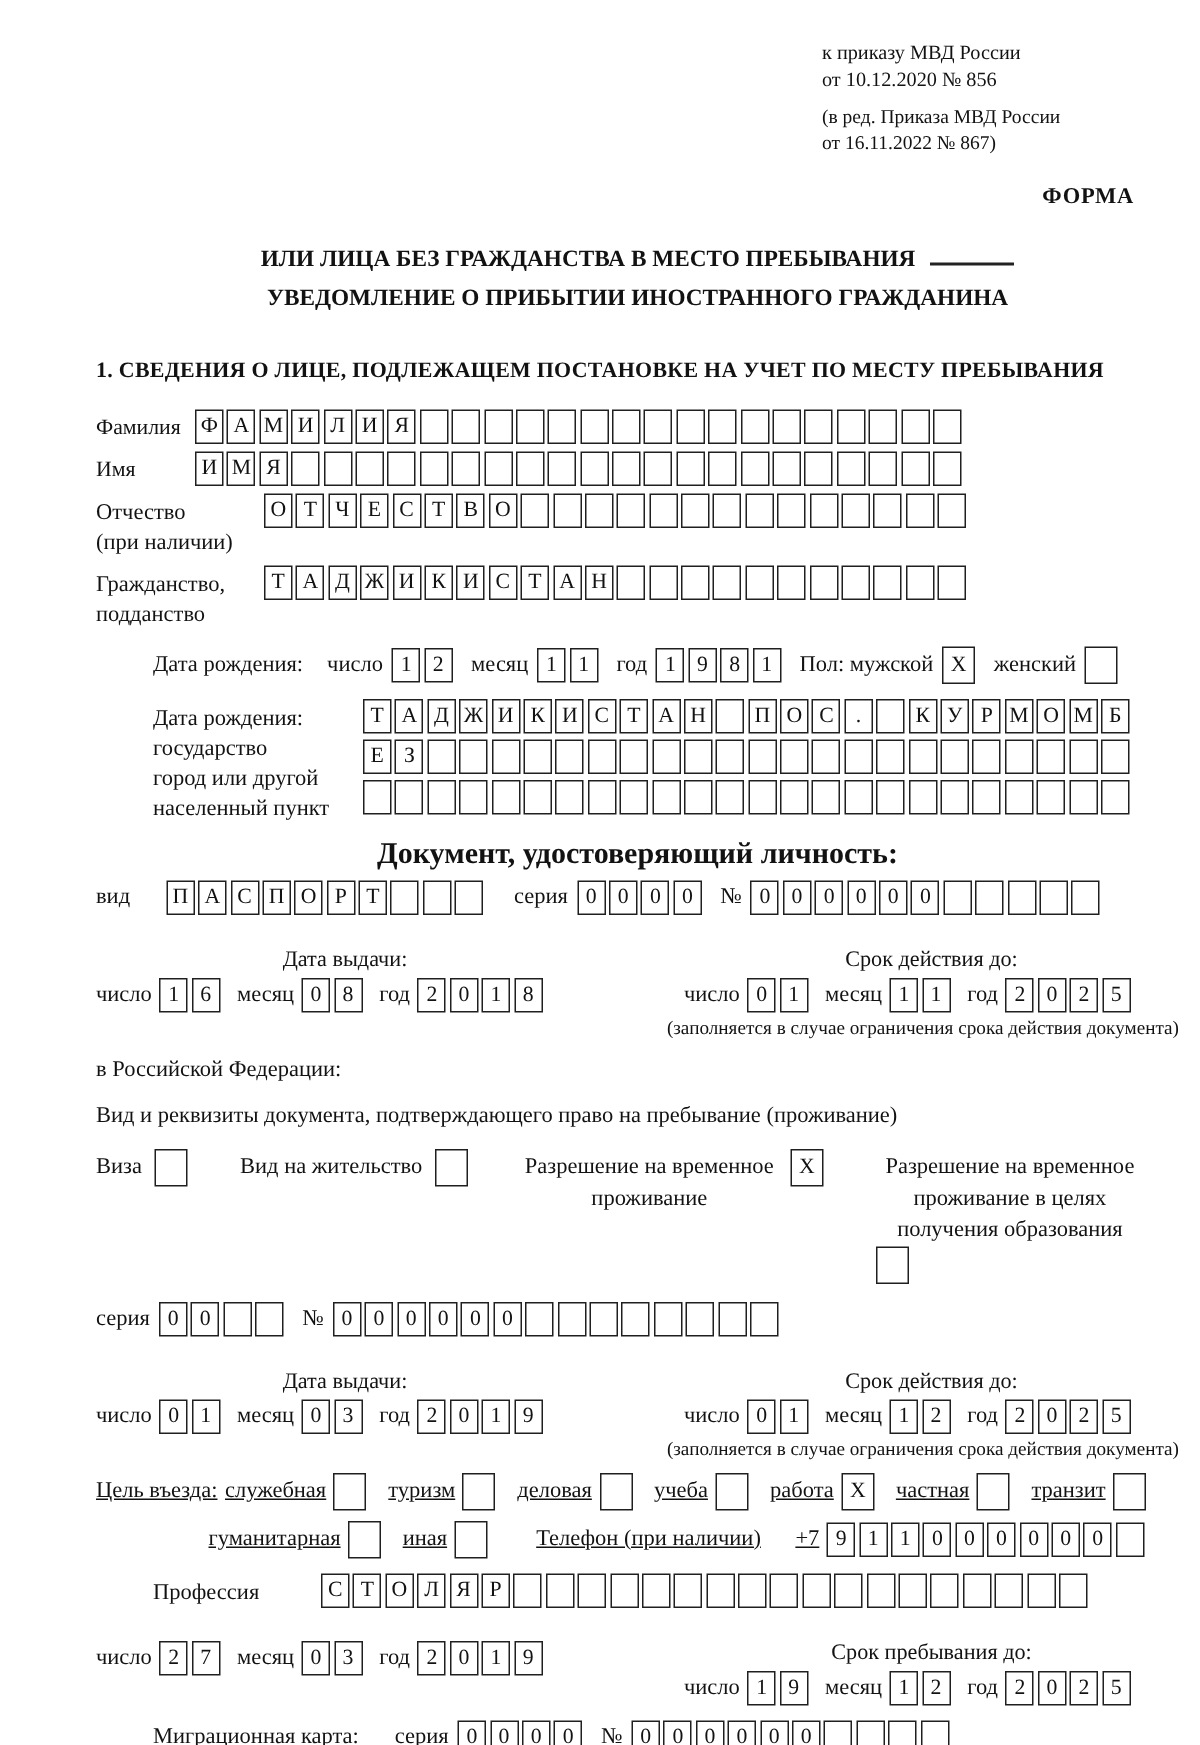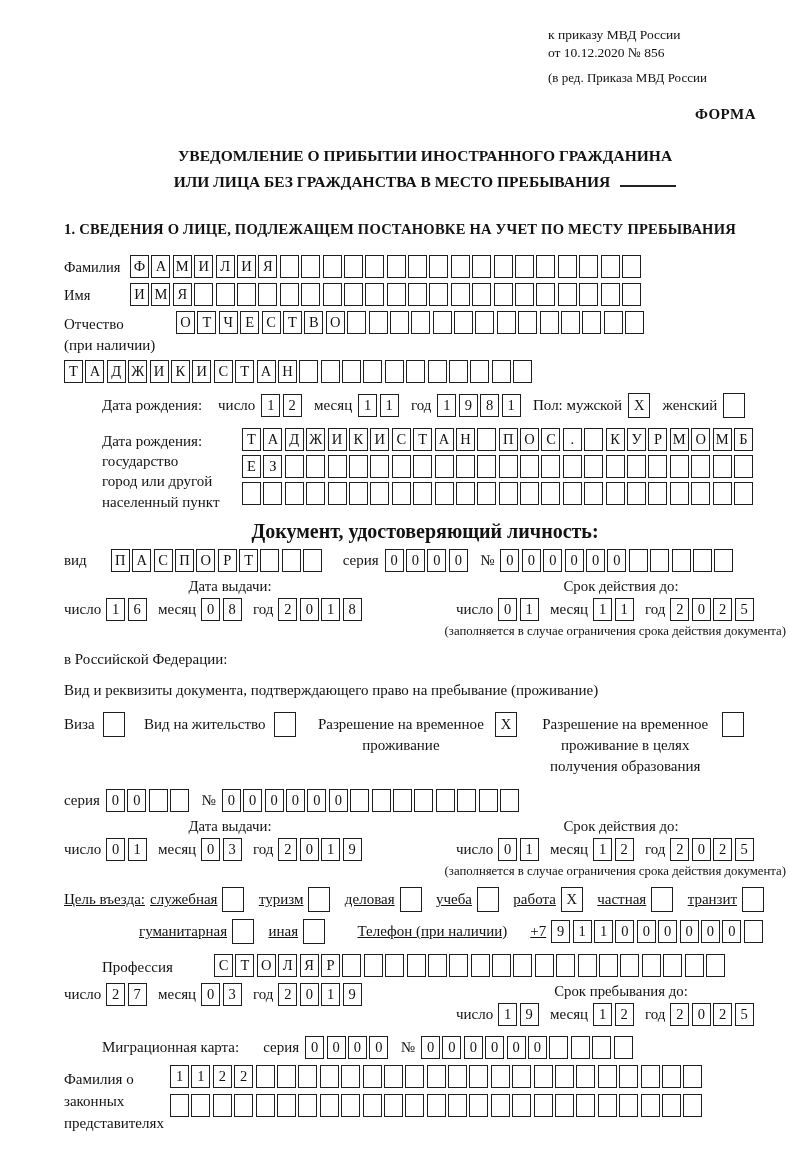--- a/index.html
+++ b/index.html
@@ -39,36 +39,36 @@
 
   
   .inline-row { display: flex; align-items: center; flex-wrap: nowrap; margin-bottom: 5px; }
   .inline-row .word { margin-right: 6px; white-space: nowrap; }
   .gap18 { width: 18px; flex: 0 0 auto; }
   .gap10 { width: 10px; flex: 0 0 auto; }
 
   .doc-heading { text-align: center; font-weight: bold; font-size: 20px; margin: 8px 0 6px 0; }
 
   
-  .dpair { display: flex; margin-top: 6px; }
+  .dpair { display: flex; margin-top: 22px; }
   .dcol-left { width: 392px; flex: 0 0 auto; }
   .dcol-right { flex: 1 1 auto; }
   .dhead { text-align: center; font-size: 14.8px; margin-bottom: 3px; }
   .dcol-left .dhead { padding-right: 60px; }
   .dfields { display: flex; align-items: center; }
   .dfields .word { margin-right: 5px; white-space: nowrap; }
   .dfields .cells { margin-right: 9px; }
   .note { text-align: right; font-size: 12.8px; margin-top: 3px; margin-bottom: 8px; }
 
   .intro-line { margin-top: 9px; line-height: 1.5; }
 
   
-  .opt-row { display: flex; align-items: flex-start; margin-top: 10px; margin-bottom: 12px; }
+  .opt-row { display: flex; align-items: flex-start; margin-top: 10px; margin-bottom: 12px; gap: 16px; }
   .opt { display: flex; align-items: flex-start; margin-right: 17px; }
-  .opt:last-child { margin-right: 0; }
+  .opt:last-child { margin-right: 0; flex-direction: column; }
   .opt .olabel { line-height: 1.4; padding-top: 2px; margin-right: 8px; }
   .opt .center { text-align: center; }
   .mw170 { max-width: 172px; }
   .mw178 { max-width: 178px; }
   .chk .cell { width: 22px; height: 25px; }
 
   
   .purpose-row { display: flex; align-items: center; margin-bottom: 7px; flex-wrap: nowrap; }
   .purpose-row .word { margin-right: 5px; white-space: nowrap; text-decoration: underline; }
   .purpose-row .cells { margin-right: 12px; }
@@ -85,27 +85,28 @@
 </head>
 <body>
 
 <div class="page">
 
   <div class="hdr-block">
     <div>к приказу МВД России</div>
     <div>от 10.12.2020 № 856</div>
     <div class="hdr-edition">
       <div>(в ред. Приказа МВД России</div>
+      <div>от 16.11.2022 № 867)</div>
     </div>
   </div>
   <div class="forma">ФОРМА</div>
 
   <div class="title">
+    <div><span>ИЛИ ЛИЦА БЕЗ ГРАЖДАНСТВА В МЕСТО ПРЕБЫВАНИЯ</span><span class="title-blank"></span></div>
     <div>УВЕДОМЛЕНИЕ О ПРИБЫТИИ ИНОСТРАННОГО ГРАЖДАНИНА</div>
-    <div><span>ИЛИ ЛИЦА БЕЗ ГРАЖДАНСТВА В МЕСТО ПРЕБЫВАНИЯ</span><span class="title-blank"></span></div>
   </div>
 
   <div class="sec-heading">1. СВЕДЕНИЯ О ЛИЦЕ, ПОДЛЕЖАЩЕМ ПОСТАНОВКЕ НА УЧЕТ ПО МЕСТУ ПРЕБЫВАНИЯ</div>
 
   <div class="form-body">
 
     <div class="frow">
       <span class="flabel w66">Фамилия</span>
       <span class="cells">
           <span class="cell">Ф</span>
@@ -190,20 +191,24 @@
           <span class="cell"></span>
           <span class="cell"></span>
           <span class="cell"></span>
           <span class="cell"></span>
           <span class="cell"></span>
           <span class="cell"></span>
         </span>
     </div>
 
     <div class="frow">
+      <span class="flabel w112">
+        <div>Гражданство,</div>
+        <div>подданство</div>
+      </span>
       <span class="cells">
           <span class="cell">Т</span>
           <span class="cell">А</span>
           <span class="cell">Д</span>
           <span class="cell">Ж</span>
           <span class="cell">И</span>
           <span class="cell">К</span>
           <span class="cell">И</span>
           <span class="cell">С</span>
           <span class="cell">Т</span>

